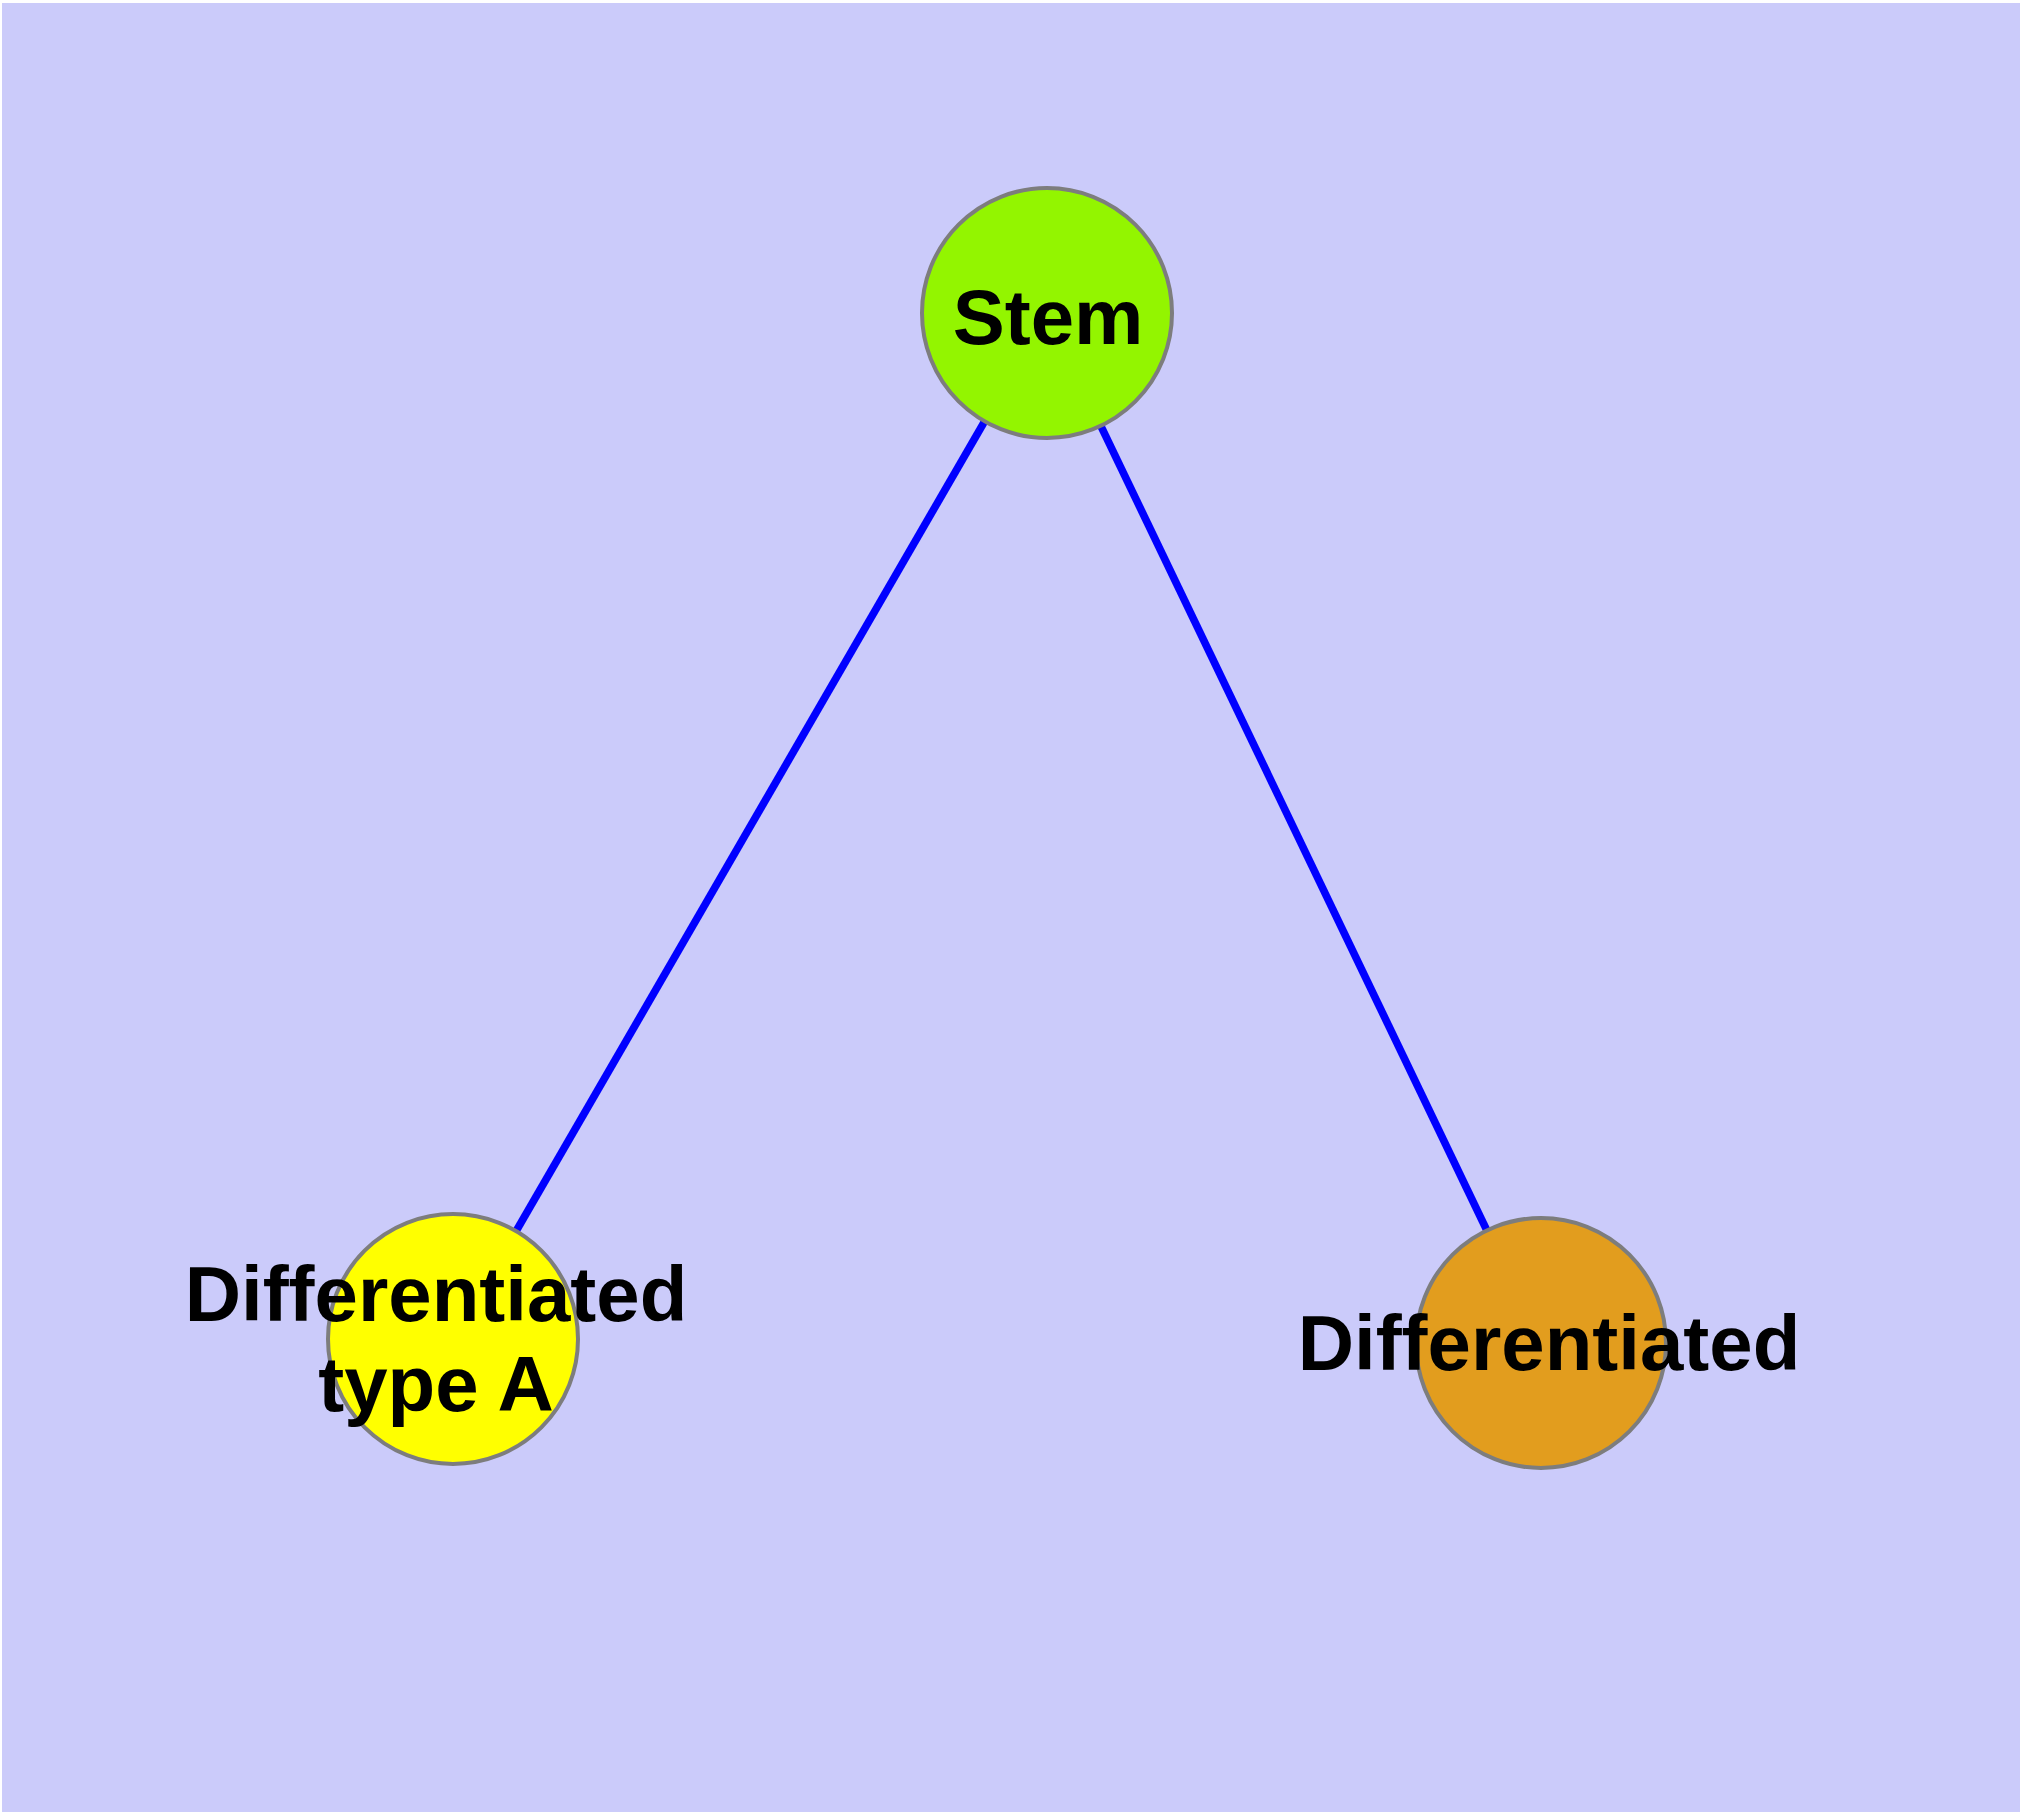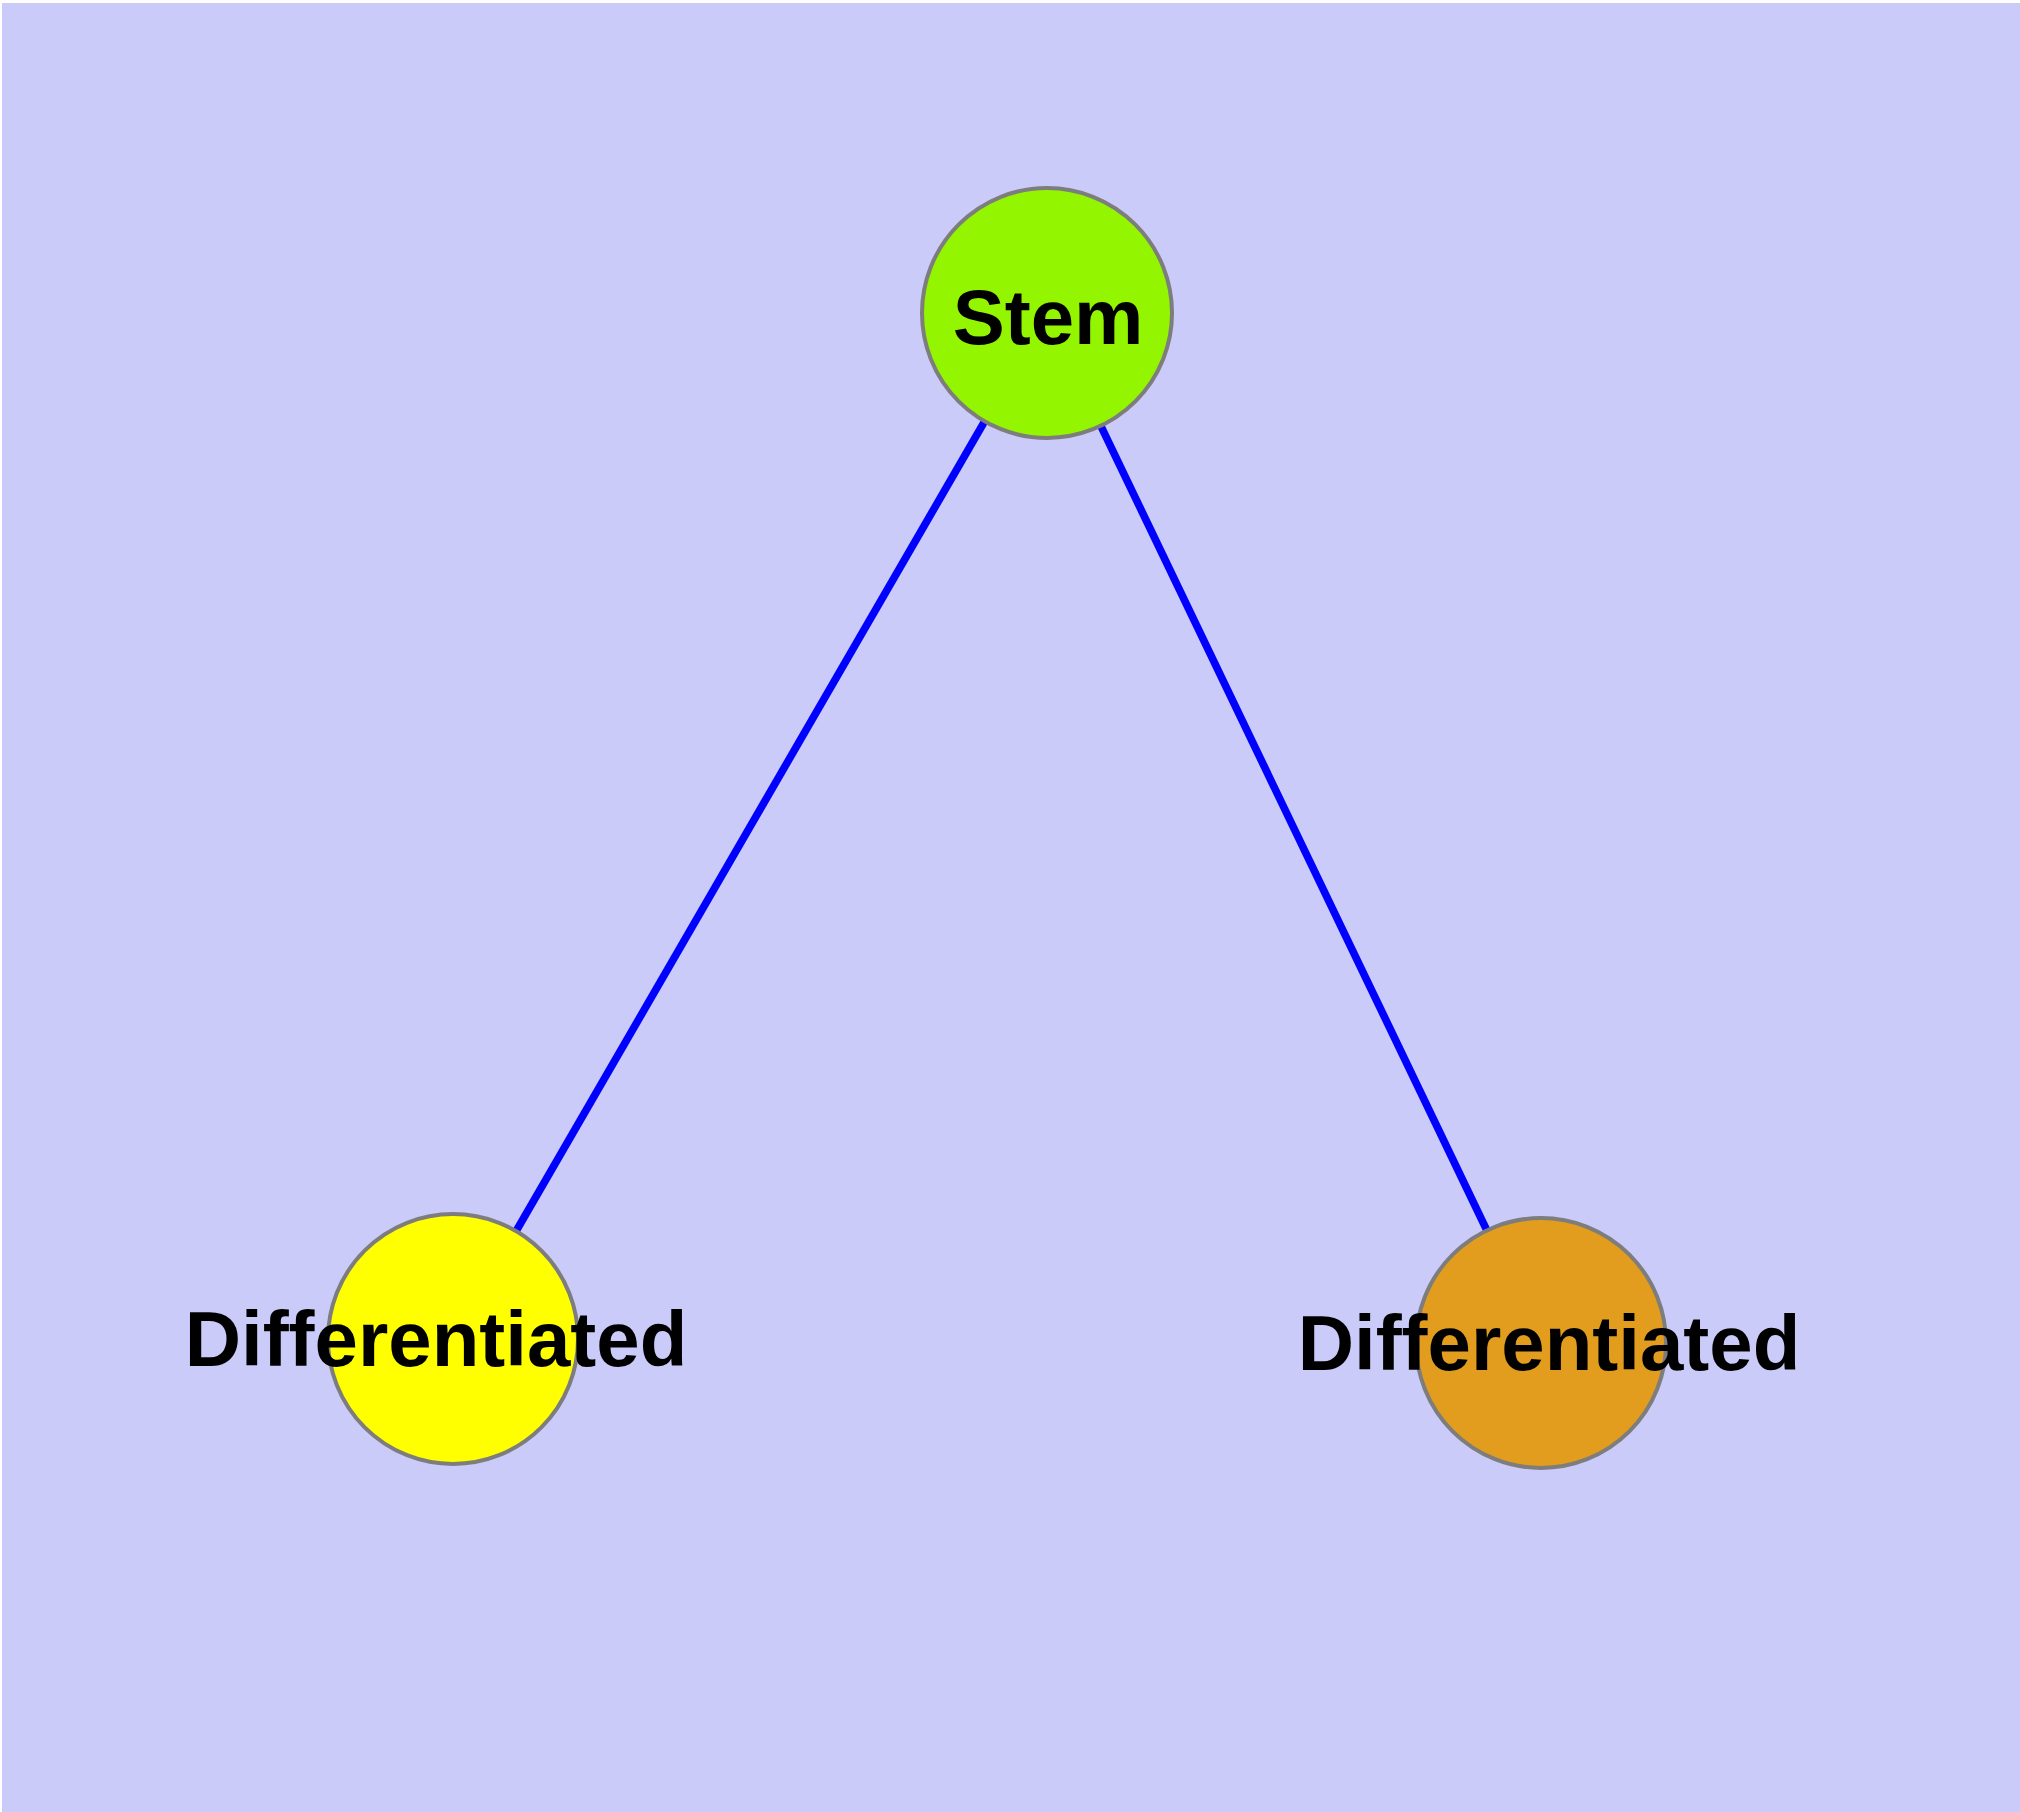--- a/index.html
+++ b/index.html
@@ -74,20 +74,21 @@
   <div class="node node-stem" style="background: rgb(147, 245, 0); border-color: rgb(125, 125, 125);"></div>
   <div class="node node-a" style="background: rgb(255, 255, 0); border-color: rgb(125, 125, 125);"></div>
   <div class="node node-b" style="background: rgb(226, 157, 30); border-color: rgb(125, 125, 125);"></div>
 
   <div class="node-label label-stem" style="color: rgb(0, 0, 0);">
     <div>Stem</div>
   </div>
 
   <div class="node-label label-a" style="color: rgb(0, 0, 0);">
     <div>Differentiated</div>
+    <div>type A</div>
   </div>
 
   <div class="node-label label-b" style="color: rgb(0, 0, 0);">
     <div>Differentiated</div>
   </div>
 
 </div>
 
 
 </body></html>

